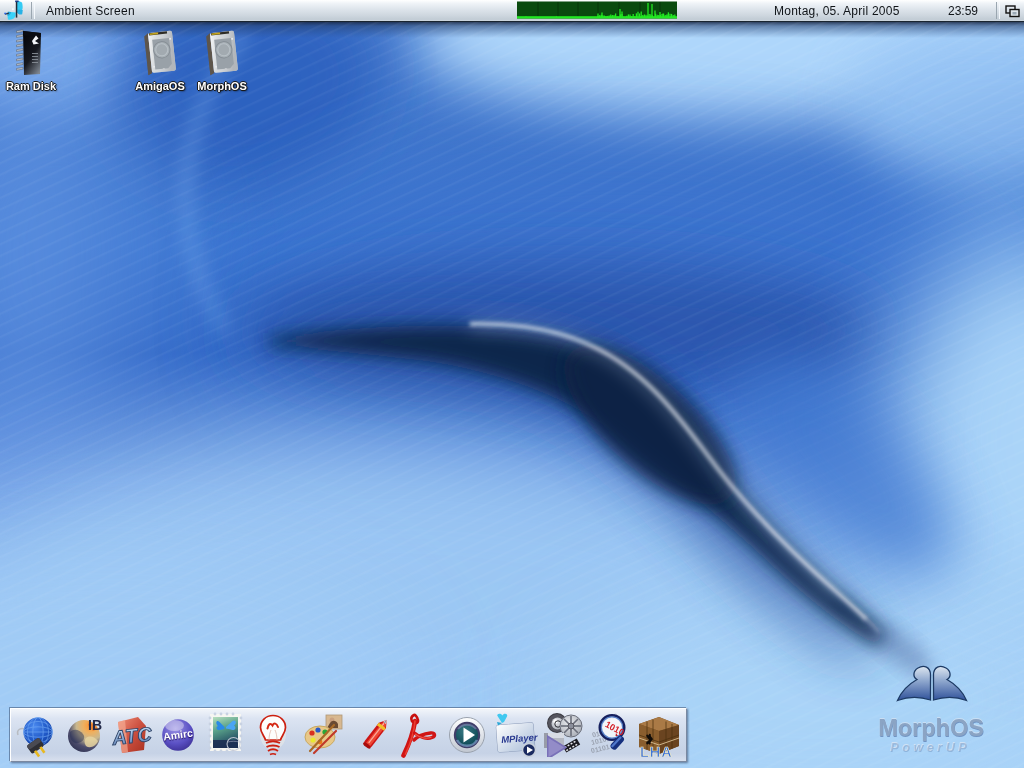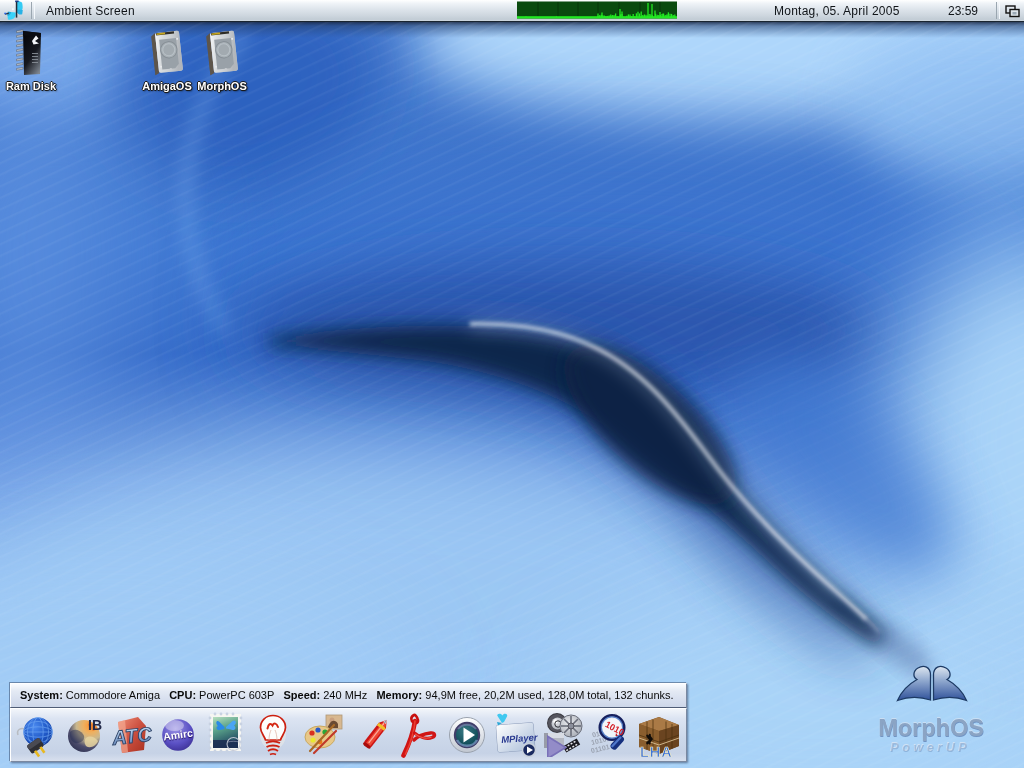--- a/index.html
+++ b/index.html
@@ -277,21 +277,21 @@
       <g fill="#8a9098">
         <rect x="36" y="25" width="6" height="0.9"></rect>
             <rect x="36" y="28" width="6" height="0.9"></rect>
         <rect x="36" y="31" width="6" height="0.9"></rect>
             <rect x="36" y="34" width="6" height="0.9"></rect>
       </g>
     </g>
   </svg>
   <div class="dlabel">Ram Disk</div>
 </div>
-<div class="dicon" style="left:132px;top:28px">
+<div class="dicon" style="left:125px;top:28px">
   <svg width="70" height="48" viewBox="0 0 70 48">
         <use href="#hdisk"></use>
       </svg>
   <div class="dlabel">AmigaOS</div>
 </div>
 <div class="dicon" style="left:187px;top:28px">
   <svg width="70" height="48" viewBox="0 0 70 48">
         <use href="#hdisk"></use>
       </svg>
   <div class="dlabel">MorphOS</div>
@@ -316,21 +316,20 @@
         <circle cx="16" cy="19" r="6" fill="#a2aab0" stroke="#b8c0c6" stroke-width="1"></circle>
         <circle cx="6.5" cy="7" r="1" fill="#e8eaec"></circle>
         <circle cx="25.5" cy="9" r="1" fill="#e8eaec"></circle>
         <circle cx="6.5" cy="35" r="1" fill="#e8eaec"></circle>
         <circle cx="16" cy="38.5" r="1.2" fill="#c8ccd0"></circle>
       </g>
     </g>
   </defs>
 </svg>
 
-<div id="statusbar"><span style="margin-left:9px"><b>System:</b> Commodore Amiga&nbsp;&nbsp; <b>CPU:</b> PowerPC 603P&nbsp;&nbsp; <b>Speed:</b> 240 MHz&nbsp;&nbsp; <b>Memory:</b> 94,9M free, 20,2M used, 128,0M total, 132 chunks.</span></div>
 <div id="dock"></div>
 
 <svg class="dk" style="left:14px;top:713px" viewBox="0 0 46 46">
   <defs>
     <radialGradient id="globeb" cx="0.38" cy="0.32" r="0.95">
       <stop offset="0" stop-color="#4a8af0"></stop>
           <stop offset="0.5" stop-color="#1d55c4"></stop>
           <stop offset="1" stop-color="#0a2878"></stop>
     </radialGradient>
   </defs>

